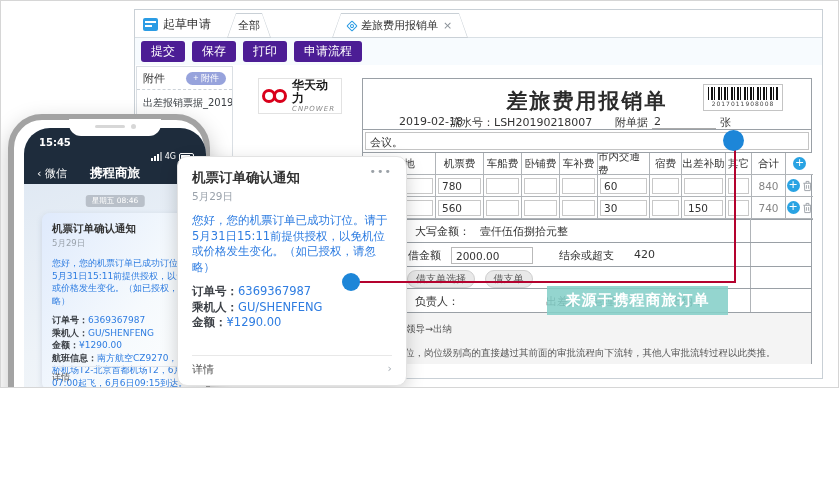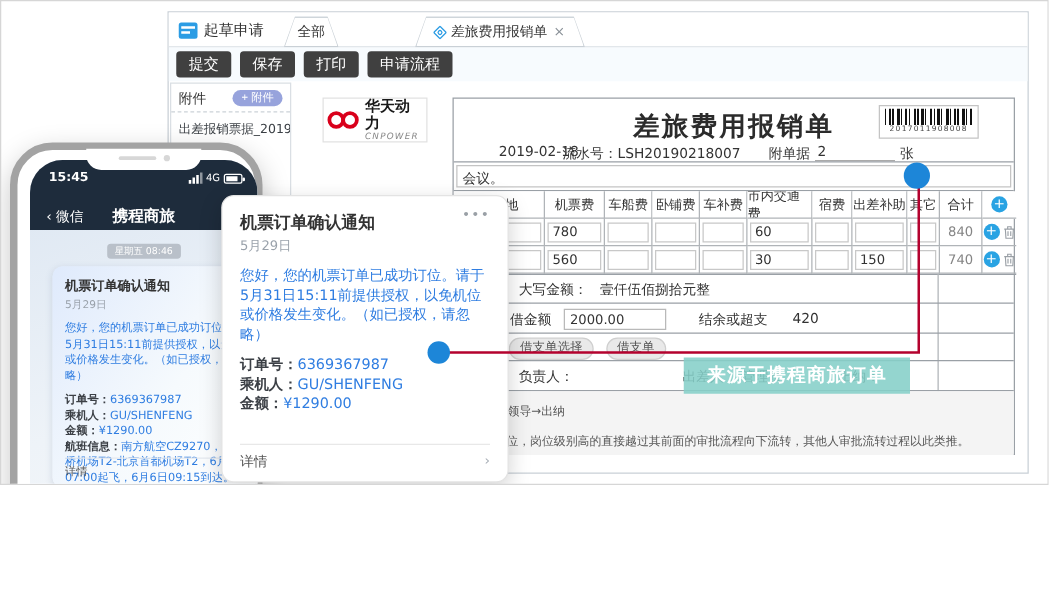--- a/index.html
+++ b/index.html
@@ -15,21 +15,21 @@
   .doc-icon{width:15px;height:13px;background:#2b9ce4;border-radius:2px;position:relative;}
   .doc-icon:before{content:"";position:absolute;left:2px;top:3px;width:11px;height:2px;background:#fff;}
   .doc-icon:after{content:"";position:absolute;left:2px;top:7px;width:7px;height:2px;background:#fff;}
   .tab{position:absolute;top:3px;height:25px;}
   .tab .t-bg{position:absolute;inset:0;background:#c9d0d6;clip-path:polygon(9px 0,calc(100% - 9px) 0,100% 100%,0 100%);}
   .tab .t-fg{position:absolute;inset:1px;background:#fff;clip-path:polygon(8px 0,calc(100% - 8px) 0,100% 100%,0 100%);display:flex;align-items:center;justify-content:center;gap:5px;font-size:11px;color:#333;}
   .tag-icon{width:8px;height:8px;border:1.5px solid #2b9ce4;border-radius:1px;transform:rotate(45deg);position:relative;}
   .tag-icon:before{content:"";position:absolute;left:1px;top:1px;width:2px;height:2px;border-radius:50%;background:#fff;border:1px solid #2b9ce4;}
   .tab-close{color:#8a9198;font-size:11px;line-height:1;}
   .toolbar{position:absolute;left:0;top:28px;width:100%;height:27px;background:#f7fbfe;display:flex;align-items:center;gap:7px;padding-left:6px;}
-  .tb-btn{background:#404040;color:#fff;font-size:12px;border:none;border-radius:3px;padding:3px 10px;line-height:1.2;}
+  .tb-btn{background:#4c1d95;color:#fff;font-size:12px;border:none;border-radius:3px;padding:3px 10px;line-height:1.2;}
 
   
   .attach-panel{position:absolute;left:1px;top:56px;width:97px;height:282px;background:#fff;border:1px solid #dadfe4;}
   .attach-head{display:flex;align-items:center;justify-content:space-between;padding:4px 6px 3px 6px;border-bottom:1px dashed #ccd2d8;}
   .attach-title{font-size:11px;color:#333;}
   .attach-add{background:#97a3dc;color:#fff;font-size:9px;border:none;border-radius:8px;padding:2px 7px;line-height:1.1;}
   .attach-file{font-size:10px;color:#3a3f44;padding:6px 6px;white-space:nowrap;overflow:hidden;}
 
   
   .logo-box{position:absolute;left:123px;top:68px;width:84px;height:36px;border:1px solid #e2e2e2;background:#fff;display:flex;align-items:center;gap:4px;padding:3px;}
@@ -61,21 +61,21 @@
   .fdiv{position:absolute;left:387px;top:140px;width:1px;height:94px;background:#b0b4b8;}
   .loan-input{position:absolute;left:88px;top:4px;width:82px;height:17px;border:1px solid #b9b9b9;background:#fff;font-size:10.5px;padding:0 4px;display:flex;align-items:center;}
   .pill-btn{display:inline-block;background:#e9e9e9;border:1px solid #cfcfcf;border-radius:9px;font-size:10px;color:#555;padding:2px 8px;line-height:1.2;}
   .form-footer{position:absolute;left:0;top:234px;width:100%;height:51px;background:#f4f4f4;font-size:9.5px;color:#555;}
 
   
   .phone{position:absolute;left:7px;top:113px;width:202px;height:366px;background:#fff;border:6px solid #a3a3a3;border-radius:34px;box-shadow:0 8px 22px rgba(0,0,0,0.22);z-index:5;}
   .phone-screen{position:absolute;left:10px;top:8px;width:182px;height:350px;border-radius:26px;overflow:hidden;background:linear-gradient(160deg,#dce6f2 0%,#eef3f8 55%,#f6f8fa 100%);}
   .ph-top{position:absolute;left:0;top:0;width:100%;height:56px;background:#1e2c3c;}
   .ph-time{position:absolute;left:15px;top:9px;color:#fff;font-size:10px;font-weight:bold;}
-  .ph-status{position:absolute;right:12px;top:10px;display:flex;align-items:flex-end;gap:3px;}
+  .ph-status{position:absolute;right:12px;top:24px;display:flex;align-items:flex-end;gap:3px;}
   .sig{display:flex;align-items:flex-end;gap:1px;}
   .sig i{display:block;width:2px;background:#fff;}
   .ph-4g{color:#fff;font-size:8px;line-height:1;}
   .batt{width:15px;height:8px;border:1px solid #fff;border-radius:2px;position:relative;}
   .batt:before{content:"";position:absolute;left:1px;top:1px;bottom:1px;width:9px;background:#fff;}
   .batt:after{content:"";position:absolute;right:-3px;top:2px;width:2px;height:3px;background:#fff;border-radius:1px;}
   .ph-nav-back{position:absolute;left:13px;top:38px;color:#fff;font-size:11px;}
   .ph-nav-title{position:absolute;left:0;top:37px;width:100%;text-align:center;color:#fff;font-size:12.5px;font-weight:bold;}
   .notch{position:absolute;left:55px;top:-1px;width:92px;height:17px;background:#fff;border-radius:0 0 12px 12px;}
   .notch-speaker{position:absolute;left:26px;top:6px;width:30px;height:3px;border-radius:2px;background:#d7d7d7;}

